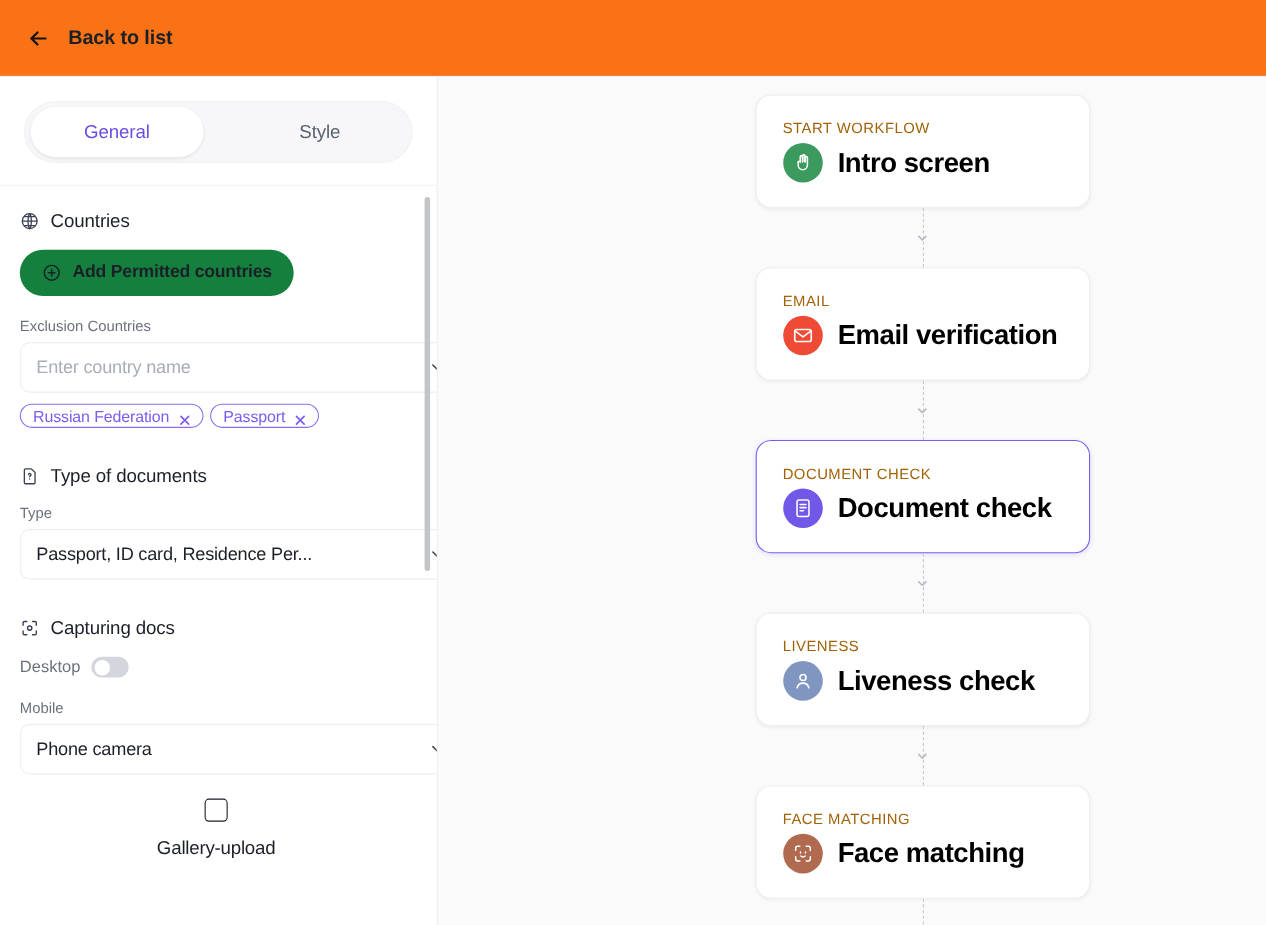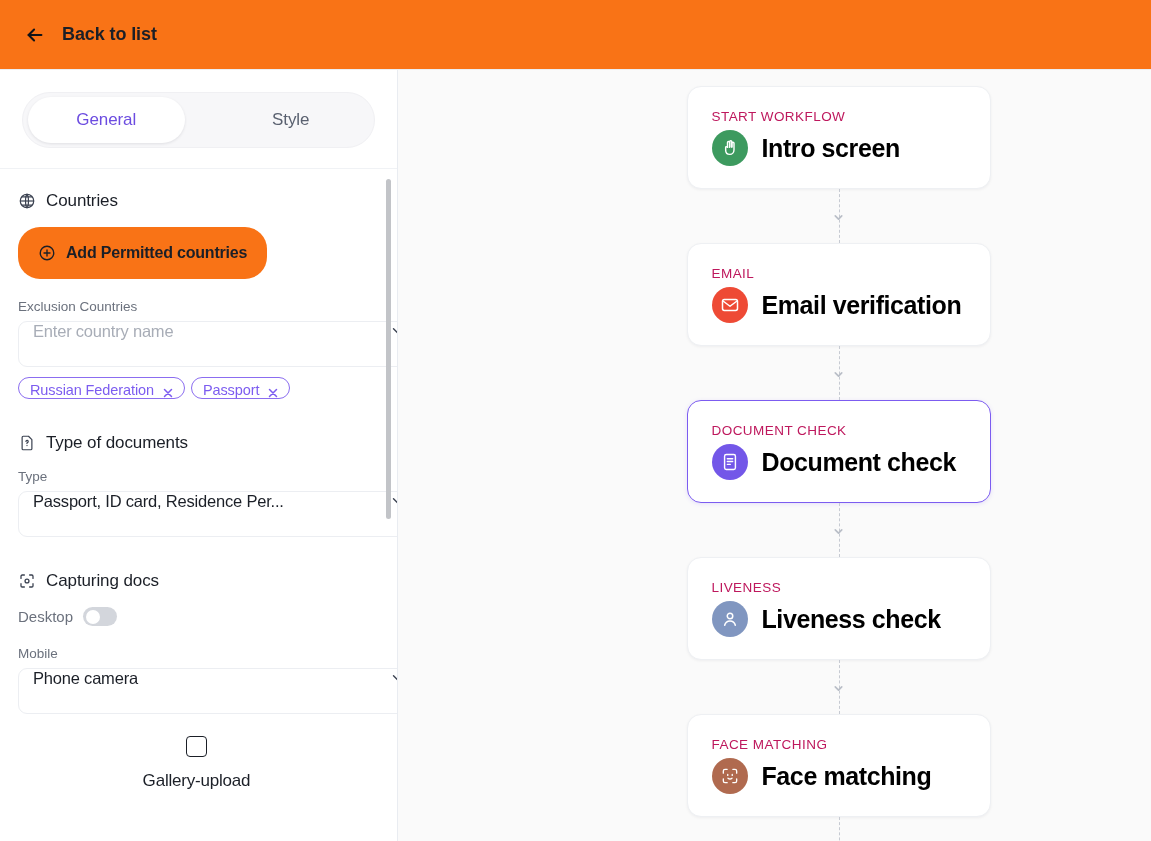--- a/index.html
+++ b/index.html
@@ -81,40 +81,40 @@
     margin-bottom: 16px;
   }
   .section-head .sh-icon { width: 18px; height: 18px; display: block; flex: none; }
   .section-head .sh-title {
     font-size: 17px; font-weight: 400; color: #1b1f27;
     letter-spacing: -0.1px;
   }
 
   .pill-btn {
     display: inline-flex; align-items: center; gap: 10px;
-    background: #f97316;
+    background: #15803d;
     border: none; border-radius: 22px;
-    height: 52px; padding: 0 20px;
+    height: 42px; padding: 0 20px;
     font-family: inherit; font-size: 16px; font-weight: 700;
     color: #1b1f27; cursor: pointer;
     letter-spacing: -0.2px;
     text-align: center;
   }
   .pill-btn svg { width: 18px; height: 18px; display: block; }
 
   .field { margin-top: 20px; }
   .field-label {
     font-size: 13.5px; color: #6b717d; margin-bottom: 7px;
     letter-spacing: 0px;
   }
   .select {
     height: 46px; width: 404px;
     border: 1px solid #eceef2; border-radius: 9px;
     background: #fff;
-    display: flex; 
+    display: flex; align-items: center;
     padding: 0 14px;
     cursor: pointer;
   }
   .select .val {
     flex: 1; font-size: 16.5px; color: #1b1f27;
     letter-spacing: -0.2px;
     white-space: nowrap; overflow: hidden;
   }
   .select .val.ph { color: #a8adb7; }
   .select .chev { width: 18px; height: 18px; flex: none; }
@@ -174,21 +174,21 @@
     border-radius: 14px;
     padding: 22px 24px;
     box-shadow: 0 1px 3px rgba(16,24,40,.05);
     cursor: pointer;
   }
   .node.selected {
     border: 1.6px solid #7c5cf0;
     box-shadow: 0 1px 4px rgba(124,92,240,.16);
   }
   .node-kicker {
-    font-size: 13.5px; color: #be185d;
+    font-size: 13.5px; color: #a16207;
     letter-spacing: 0.45px; margin-bottom: 6px;
   }
   .node-main { display: flex; align-items: center; gap: 14px; }
   .node-icon {
     width: 36px; height: 36px; border-radius: 50%;
     display: flex; align-items: center; justify-content: center;
     flex: none;
   }
   .node-icon svg { width: 20px; height: 20px; display: block; }
   .node-title {

